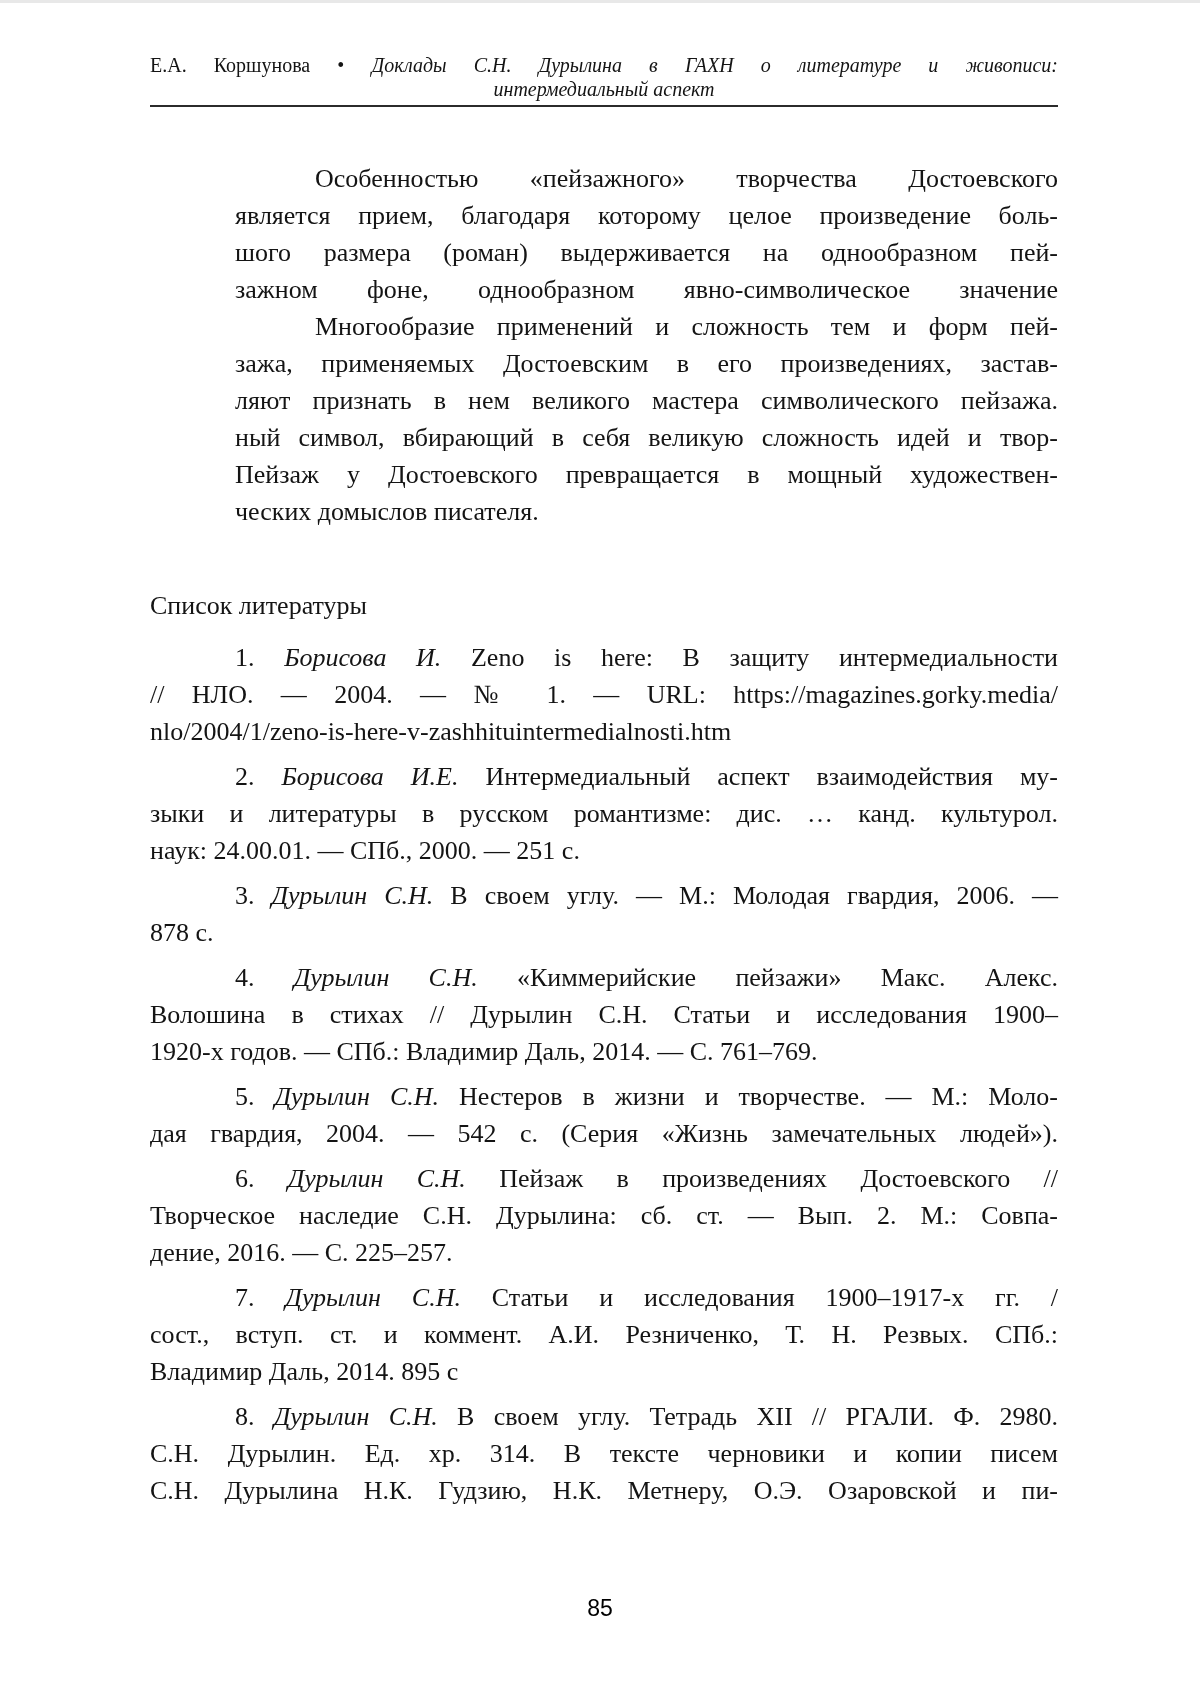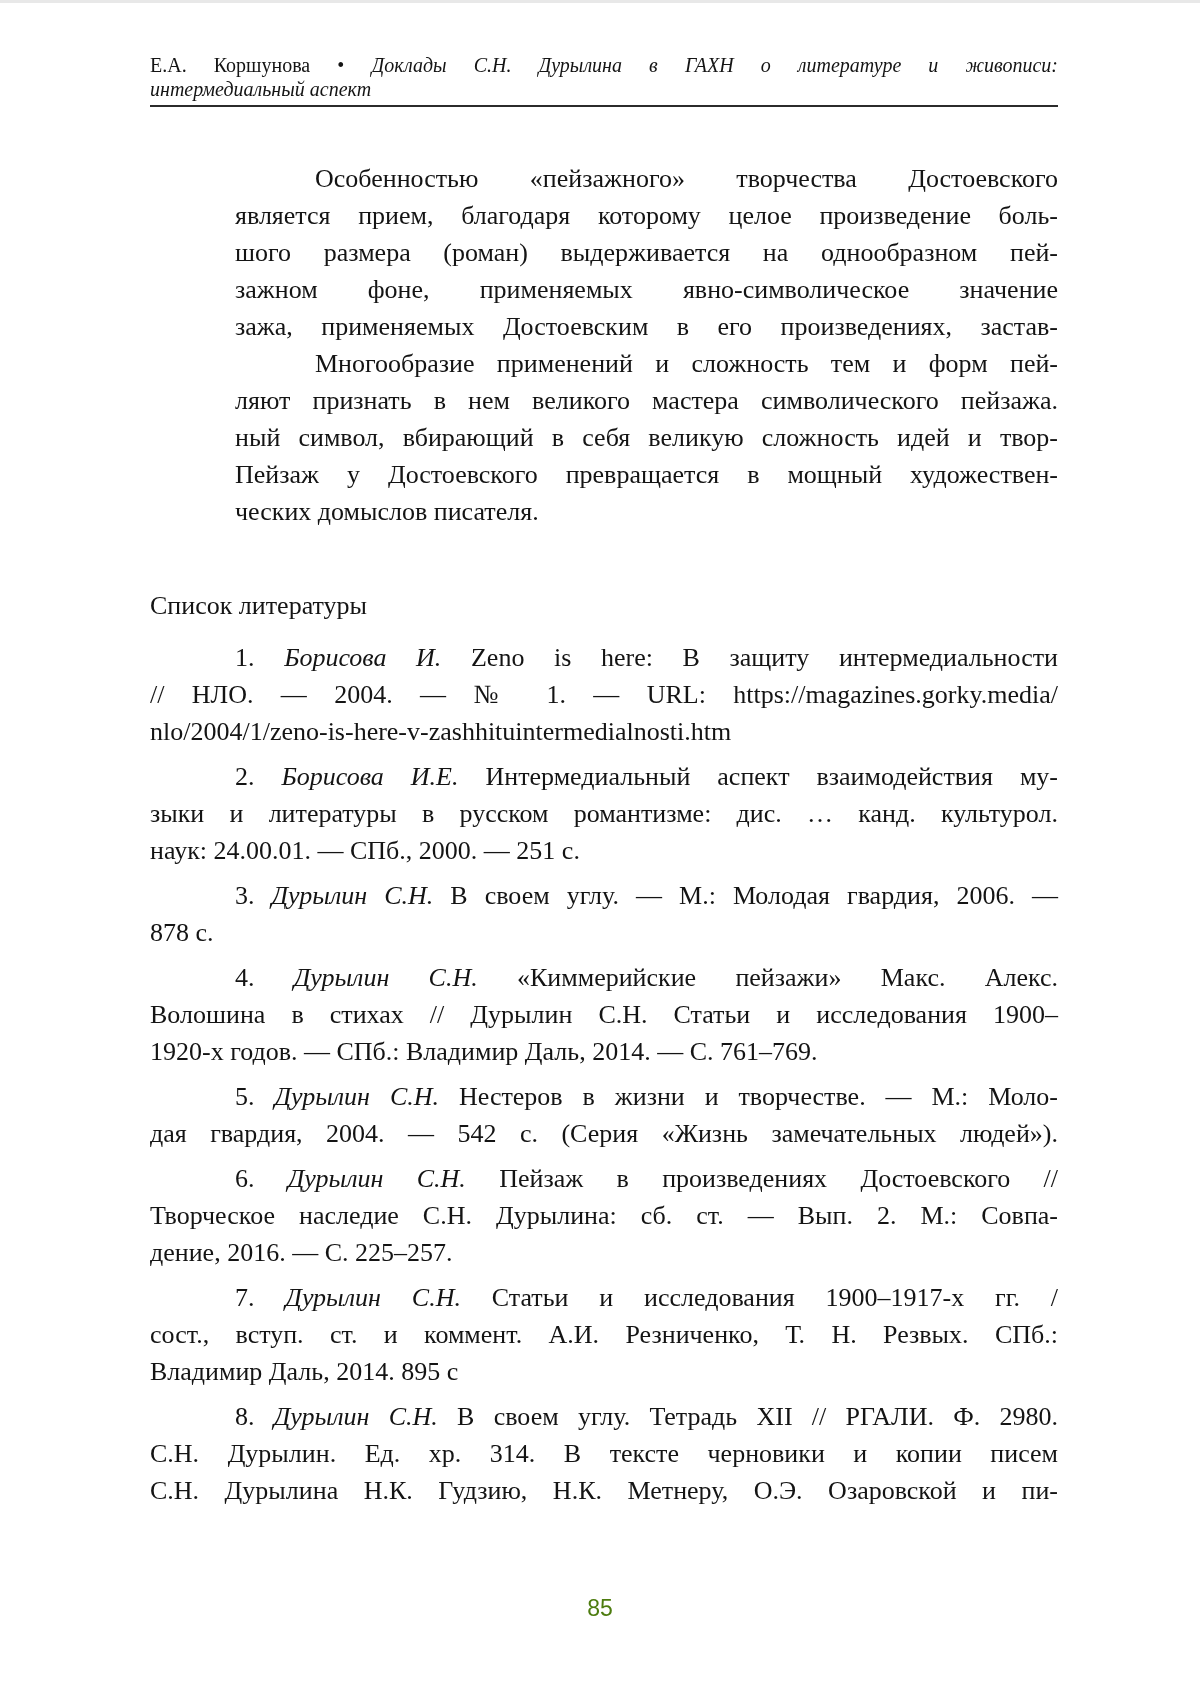--- a/index.html
+++ b/index.html
@@ -13,21 +13,21 @@
     font-family: "Liberation Serif", "DejaVu Serif", serif;
     overflow: hidden;
   }
   .content { margin: 0 142px 0 150px; }
 
   
   .runhead { padding-top: 50px; font-size: 20px; line-height: 24px; }
   .rh-line1 { text-align: justify; text-align-last: justify; }
   .rh-title, .rh-line2 { font-style: italic; }
   .rh-sep { font-style: normal; }
-  .rh-line2 { text-align: left; }
+  .rh-line2 { text-align: center; }
   .rule { border-top: 2px solid #2b2b2b; margin-top: 4px; }
 
   
   .para, .bib, .bib-title { font-size: 26px; line-height: 37px; }
   .line { text-align: justify; text-align-last: justify; }
   .line.last { text-align-last: left; }
   em { }
 
   
   .quote { margin-top: 53px; margin-left: 85px; font-family: Liberation Serif, serif; }
@@ -44,21 +44,21 @@
 
   
   .pagenum {
     position: absolute;
     top: 1592px;
     left: 0;
     right: 0;
     text-align: center;
     font-family: "Liberation Sans", "DejaVu Sans", sans-serif;
     font-size: 23px;
-    color: #4d7c0f;
+    color: #000000;
   }
 </style>
 </head>
 <body>
 
 <div class="page">
   <div class="content">
 
     <div class="runhead">
       <div class="rh-line1">
@@ -69,25 +69,25 @@
       <div class="rh-line2">интермедиальный аспект</div>
     </div>
 
     <div class="rule"></div>
 
     <div class="quote">
       <div class="para">
           <div class="line ind"><span>Особенностью «пейзажного» творчества Достоевского</span></div>
           <div class="line"><span>является прием, благодаря которому целое произведение боль-</span></div>
           <div class="line"><span>шого размера (роман) выдерживается на однообразном пей-</span></div>
-          <div class="line"><span>зажном фоне, применяемых явно-символическое значение</span></div>
+          <div class="line"><span>зажном фоне, однообразном явно-символическое значение</span></div>
         </div>
       <div class="para">
+          <div class="line ind"><span>Многообразие применений и сложность тем и форм пей-</span></div>
           <div class="line"><span>зажа, применяемых Достоевским в его произведениях, застав-</span></div>
-          <div class="line ind"><span>Многообразие применений и сложность тем и форм пей-</span></div>
           <div class="line"><span>ляют признать в нем великого мастера символического пейзажа.</span></div>
           <div class="line"><span>ный символ, вбирающий в себя великую сложность идей и твор-</span></div>
           <div class="line"><span>Пейзаж у Достоевского превращается в мощный художествен-</span></div>
           <div class="line last"><span>ческих домыслов писателя.</span></div>
         </div>
     </div>
 
     <h2 class="bib-title">Список литературы</h2>
 
     <div class="bib">

